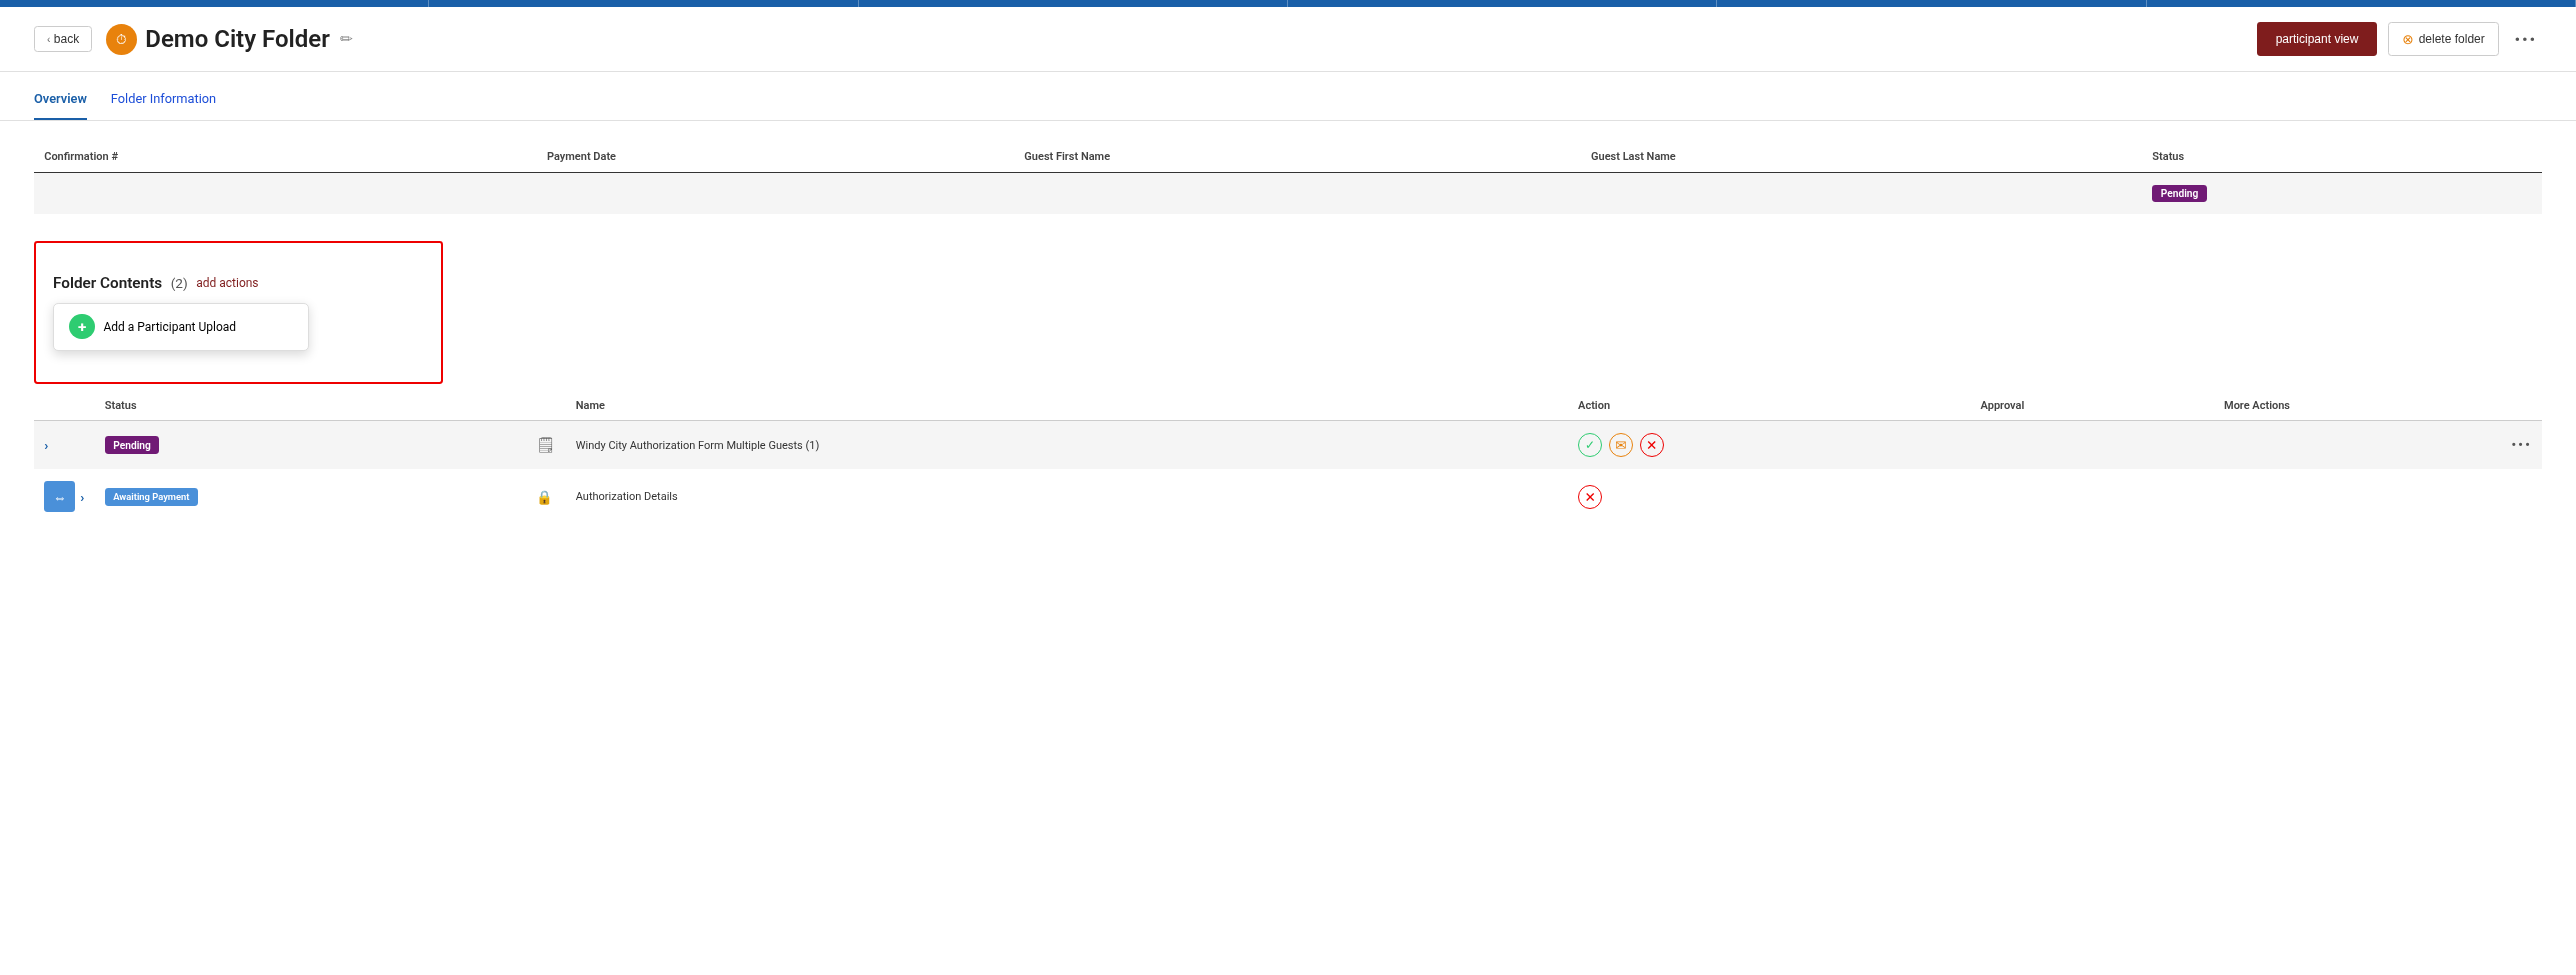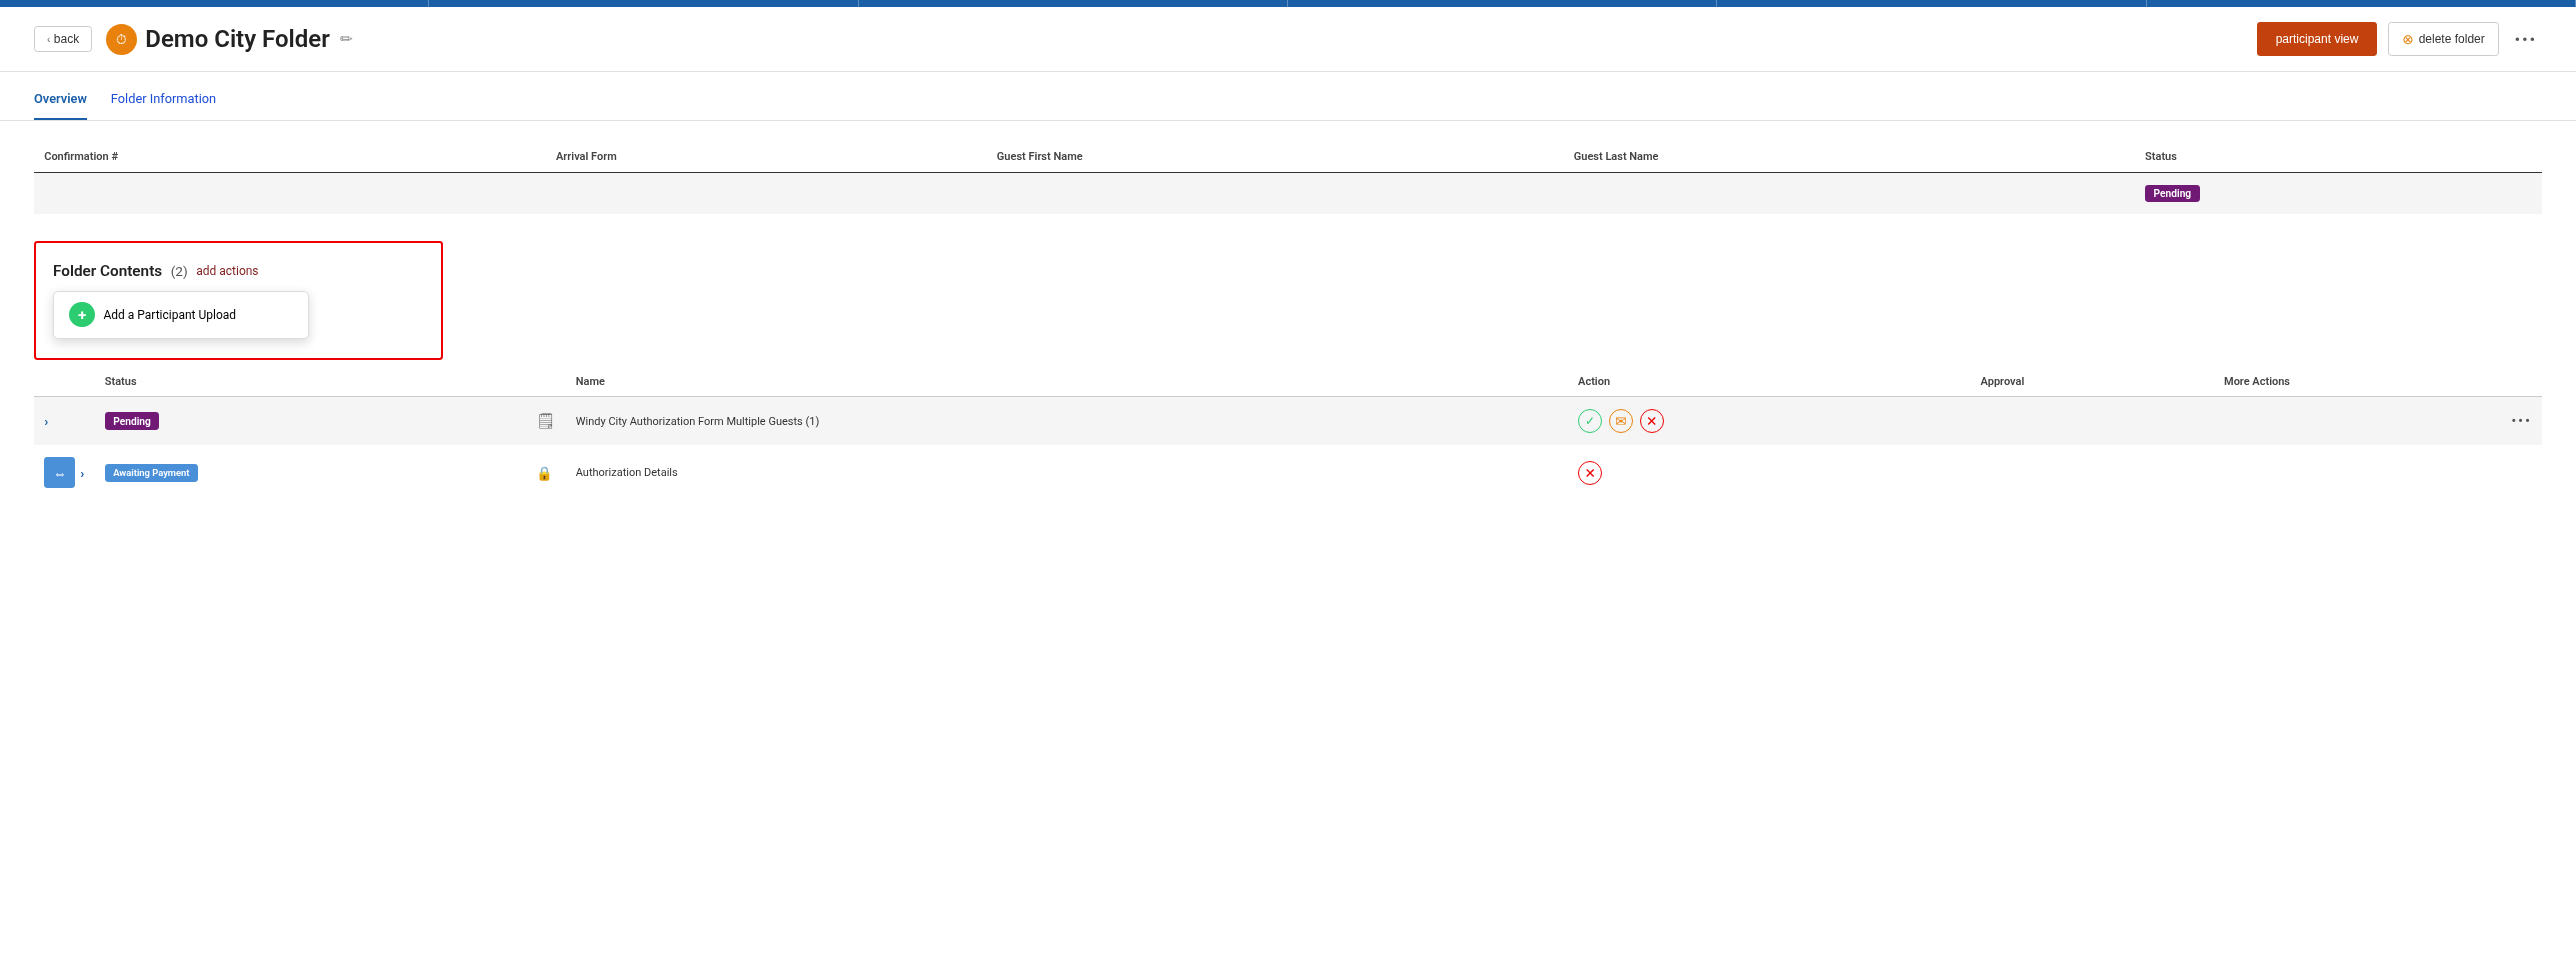--- a/index.html
+++ b/index.html
@@ -62,21 +62,21 @@
       font-size: 15.3px;
       cursor: pointer;
     }
     .header-actions {
       margin-left: auto;
       display: flex;
       align-items: center;
       gap: 10.2px;
     }
     .btn-participant-view {
-      background: #c2410c;
+      background: #7f1d1d;
       color: white;
       border: none;
       padding: 10px 19px;
       border-radius: 3.4px;
       cursor: pointer;
       font-size: 12px;
       font-weight: 500;
     }
     .btn-delete-folder {
       display: flex;
@@ -181,21 +181,21 @@
       color: #7f1d1d;
       font-size: 12px;
       text-decoration: none;
       cursor: pointer;
     }
 
     
     .red-border-box {
       border: 2.6px solid #e00;
       border-radius: 3.4px;
-      padding: 19px 17px;
+      padding: 31px 17px;
       margin-bottom: 0;
       display: inline-block;
       min-width: 409px;
     }
 
     
     .dropdown-popup {
       background: white;
       border: 0.9px solid #ddd;
       border-radius: 5.1px;
@@ -385,21 +385,21 @@
   </div>
 </div>
 
 <div class="content">
 
   <div class="table-section">
     <table class="data-table">
       <thead>
         <tr>
           <th>Confirmation #</th>
-          <th>Arrival Form</th>
+          <th>Payment Date</th>
           <th>Guest First Name</th>
           <th>Guest Last Name</th>
           <th>Status</th>
         </tr>
       </thead>
       <tbody>
         <tr class="data-row">
           <td></td>
           <td></td>
           <td></td>

